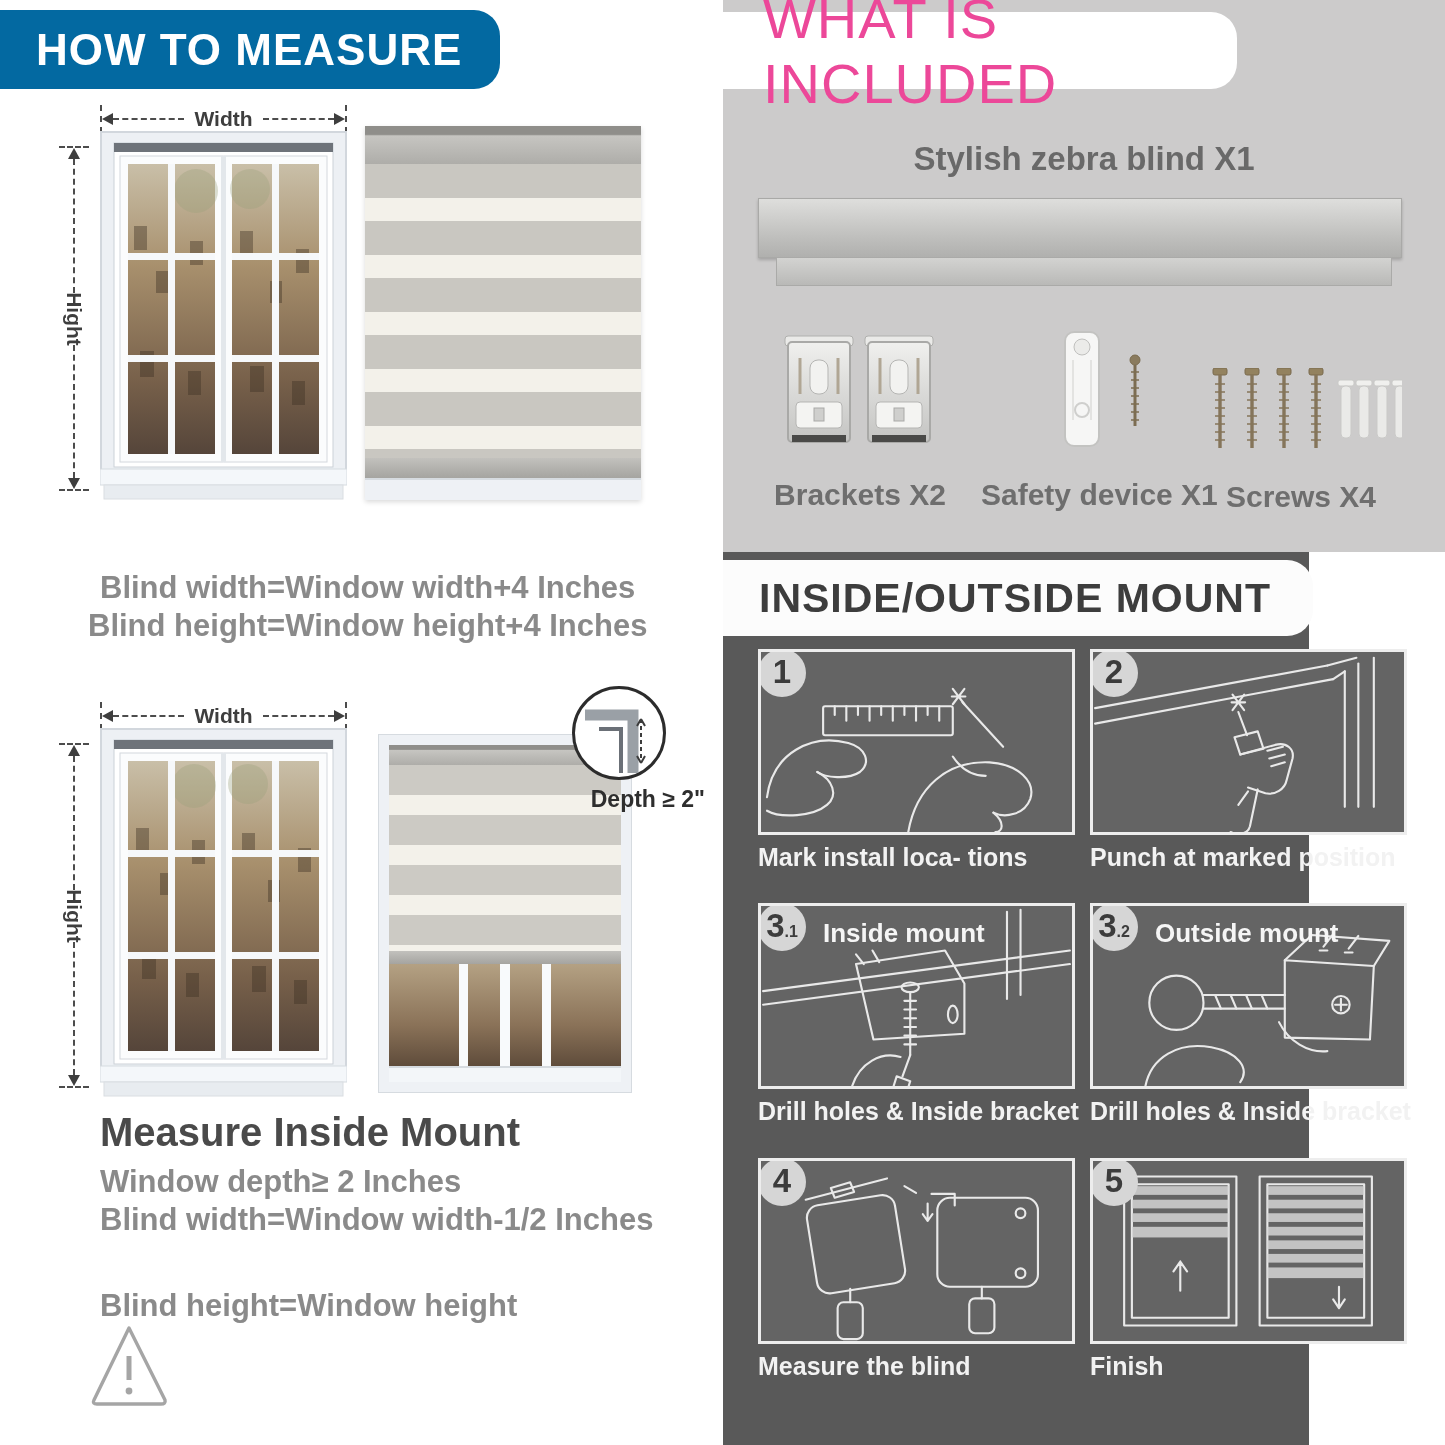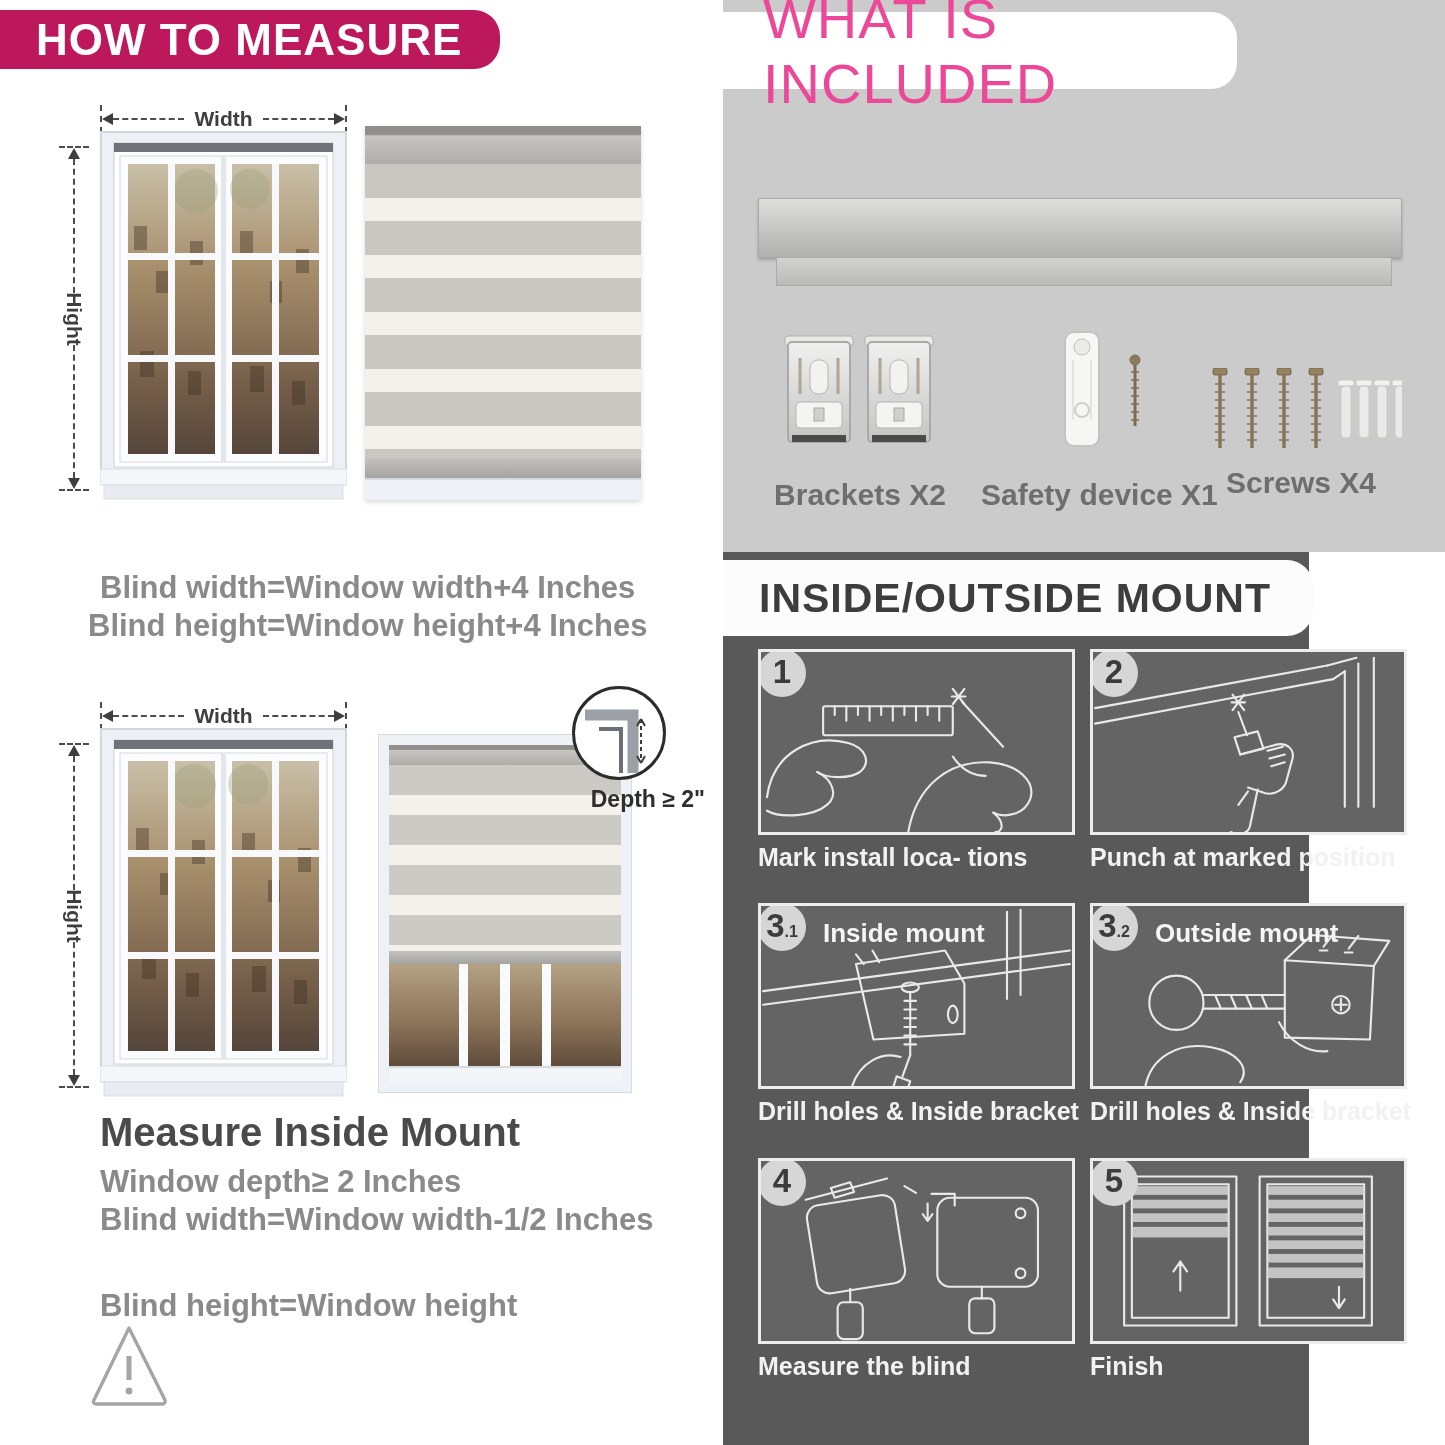--- a/index.html
+++ b/index.html
@@ -1,21 +1,21 @@
 <!DOCTYPE html>
 <html><head>
 <meta charset="utf-8">
 <style>
   html,body{margin:0;padding:0;background:#ffffff;}
   .canvas{position:relative;width:1445px;height:1445px;background:#ffffff;overflow:hidden;
           font-family:"Liberation Sans","DejaVu Sans",sans-serif;}
   .abs{position:absolute;}
 
   
-  .ribbon{left:0;top:10px;width:500px;height:59px;background:#be185d;
+  .ribbon{left:0;top:10px;width:500px;height:79px;background:#0369a1;
           border-radius:0 26px 26px 0;display:flex;align-items:center;text-align:right;}
   .ribbon span{color:#ffffff;font-size:44px;font-weight:bold;letter-spacing:1px;padding-left:36px;}
 
   .sec-title{font-size:40px;font-weight:bold;color:#4a4a4a;white-space:nowrap;}
   .formula{font-size:31px;font-weight:bold;color:#8a8a8a;white-space:nowrap;}
 
   
   .dimw{display:flex;align-items:center;height:24px;}
   .dimw .dash{flex:1;border-top:2.5px dashed #4c4c4c;height:0;}
   .dimw .lab{font-size:21px;font-weight:bold;color:#3e3e3e;padding:0 10px;}
@@ -263,20 +263,21 @@
   <svg class="abs" style="left:88px;top:1322px;" width="82" height="88" viewBox="0 0 82 88">
     <path d="M41,6 L77,78 Q78,82 73,82 L9,82 Q4,82 6,78 Z" fill="none" stroke="#a5a5a5" stroke-width="3.4" stroke-linejoin="round"></path>
     <line x1="41" y1="34" x2="41" y2="58" stroke="#a5a5a5" stroke-width="5"></line>
     <circle cx="41" cy="69" r="3.4" fill="#a5a5a5" stroke="none"></circle>
   </svg>
 
   <div class="abs right-top">
     <div class="band-white">
       <span>WHAT IS INCLUDED</span>
     </div>
+    <div class="product-label">Stylish zebra blind X1</div>
 
     <div class="headrail"></div>
     <div class="headrail2"></div>
 
     <svg class="abs" style="left:60px;top:328px;" width="152" height="132" viewBox="0 0 152 132">
       <g>
         <rect x="2" y="8" width="68" height="10" rx="3" fill="#eaeae8" stroke="#b0b0ae"></rect>
         <rect x="5" y="14" width="62" height="100" rx="4" fill="url(#gMetal)" stroke="#a9a9a7" stroke-width="2"></rect>
         <path d="M17,30 v36 M55,30 v36" stroke="#b0a694" stroke-width="3" fill="none"></path>
         <rect x="27" y="32" width="18" height="34" rx="8" fill="#f2f2f0" stroke="#b5b5b3"></rect>
@@ -343,21 +344,21 @@
           </g>
         <g transform="translate(188,0)">
             <rect x="-8" y="12" width="16" height="6" rx="2" fill="#f0f0ee" stroke="#c9c9c7"></rect>
             <rect x="-5" y="18" width="10" height="52" rx="4" fill="#f0f0ee" opacity="0.85" stroke="#c9c9c7"></rect>
           </g>
       </g>
     </svg>
 
     <div class="item-label" style="left:37px;top:478px;width:200px;">Brackets X2</div>
     <div class="item-label" style="left:258px;top:478px;width:220px;">Safety device X1</div>
-    <div class="item-label" style="left:488px;top:466px;width:180px;">Screws X4</div>
+    <div class="item-label" style="left:488px;top:480px;width:180px;">Screws X4</div>
   </div>
 
   <div class="abs right-dark">
     <div class="band-dark">
       <span>INSIDE/OUTSIDE MOUNT</span>
     </div>
 
     <div class="panel" style="left:35px;top:97px;">
       <svg class="lineart" viewBox="0 0 317 186">
         <rect x="62" y="56" width="134" height="30" rx="2"></rect>

